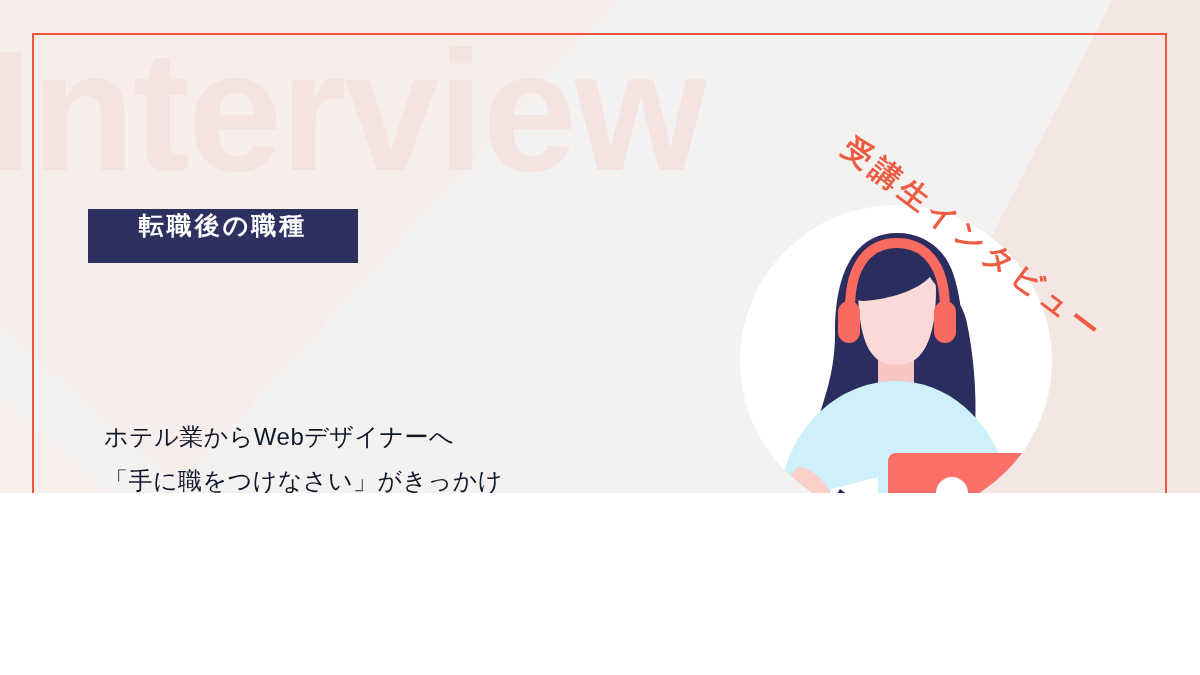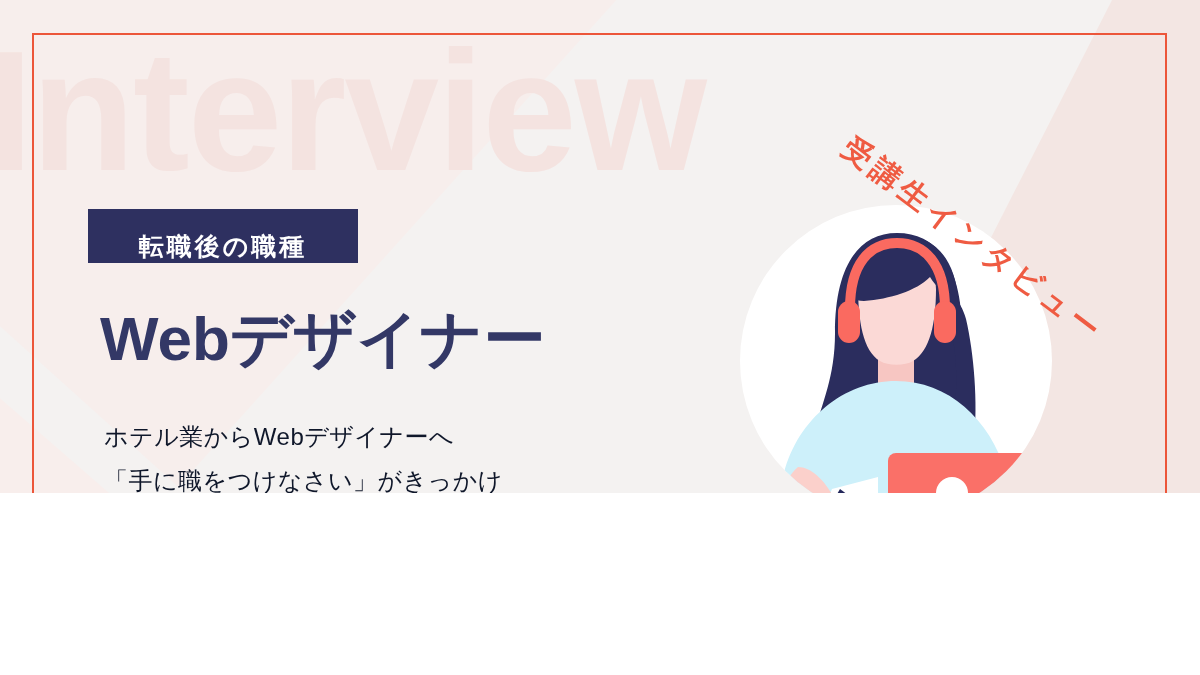--- a/index.html
+++ b/index.html
@@ -114,21 +114,21 @@
 
   
   .badge {
     position: absolute;
     left: 88px;
     top: 209px;
     width: 270px;
     height: 54px;
     background: #2e3060;
     display: flex;
-    align-items: flex-end;
+    align-items: flex-start;
     justify-content: center;
   }
   .badge-label {
     color: #ffffff;
     font-size: 25px;
     font-weight: 700;
     letter-spacing: 3px;
     font-family: "DejaVu Sans", sans-serif;
   }
 
@@ -256,20 +256,19 @@
   </div>
 
   <div class="handwritten">受講生インタビュー</div>
 
   <div class="frame"></div>
 
   <div class="badge">
     <span class="badge-label">転職後の職種</span>
   </div>
 
-  <div class="headline">Webデザイナー</div>
 
   <div class="subtitle">
     <span class="line1">ホテル業からWebデザイナーへ</span>
     <span class="line2">「手に職をつけなさい」がきっかけ</span>
   </div>
 
 </div>
 
 </body></html>

